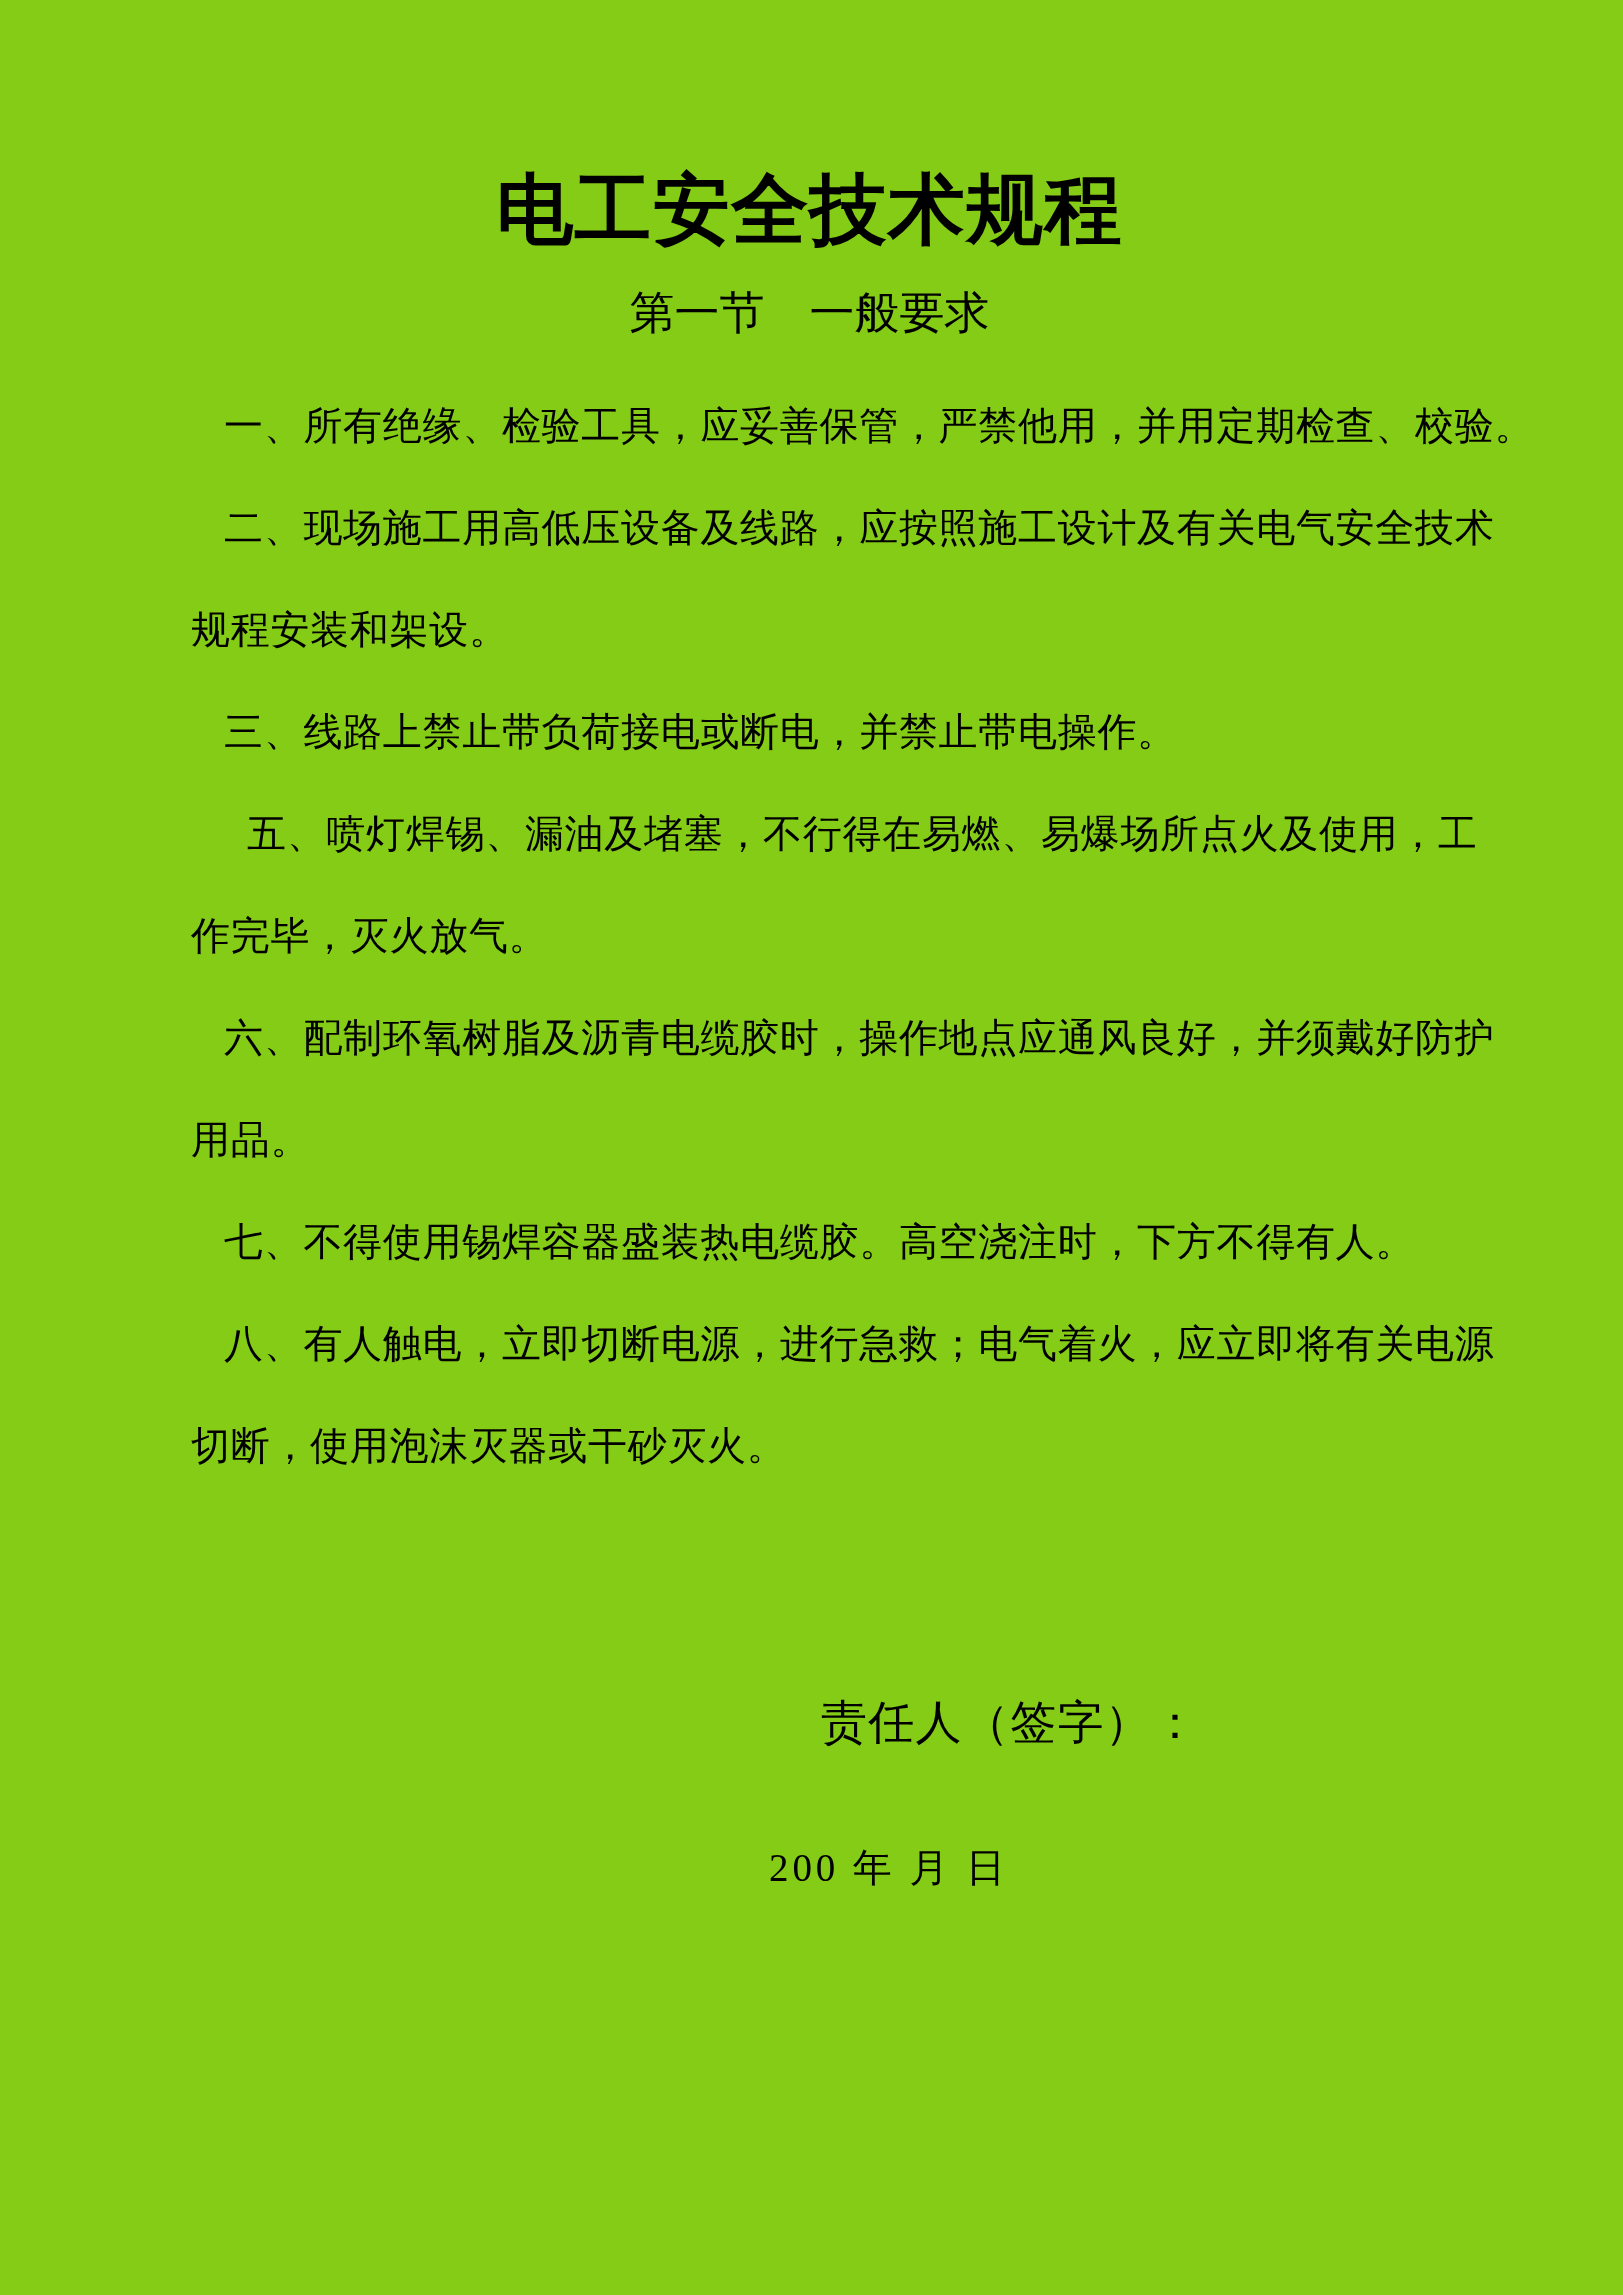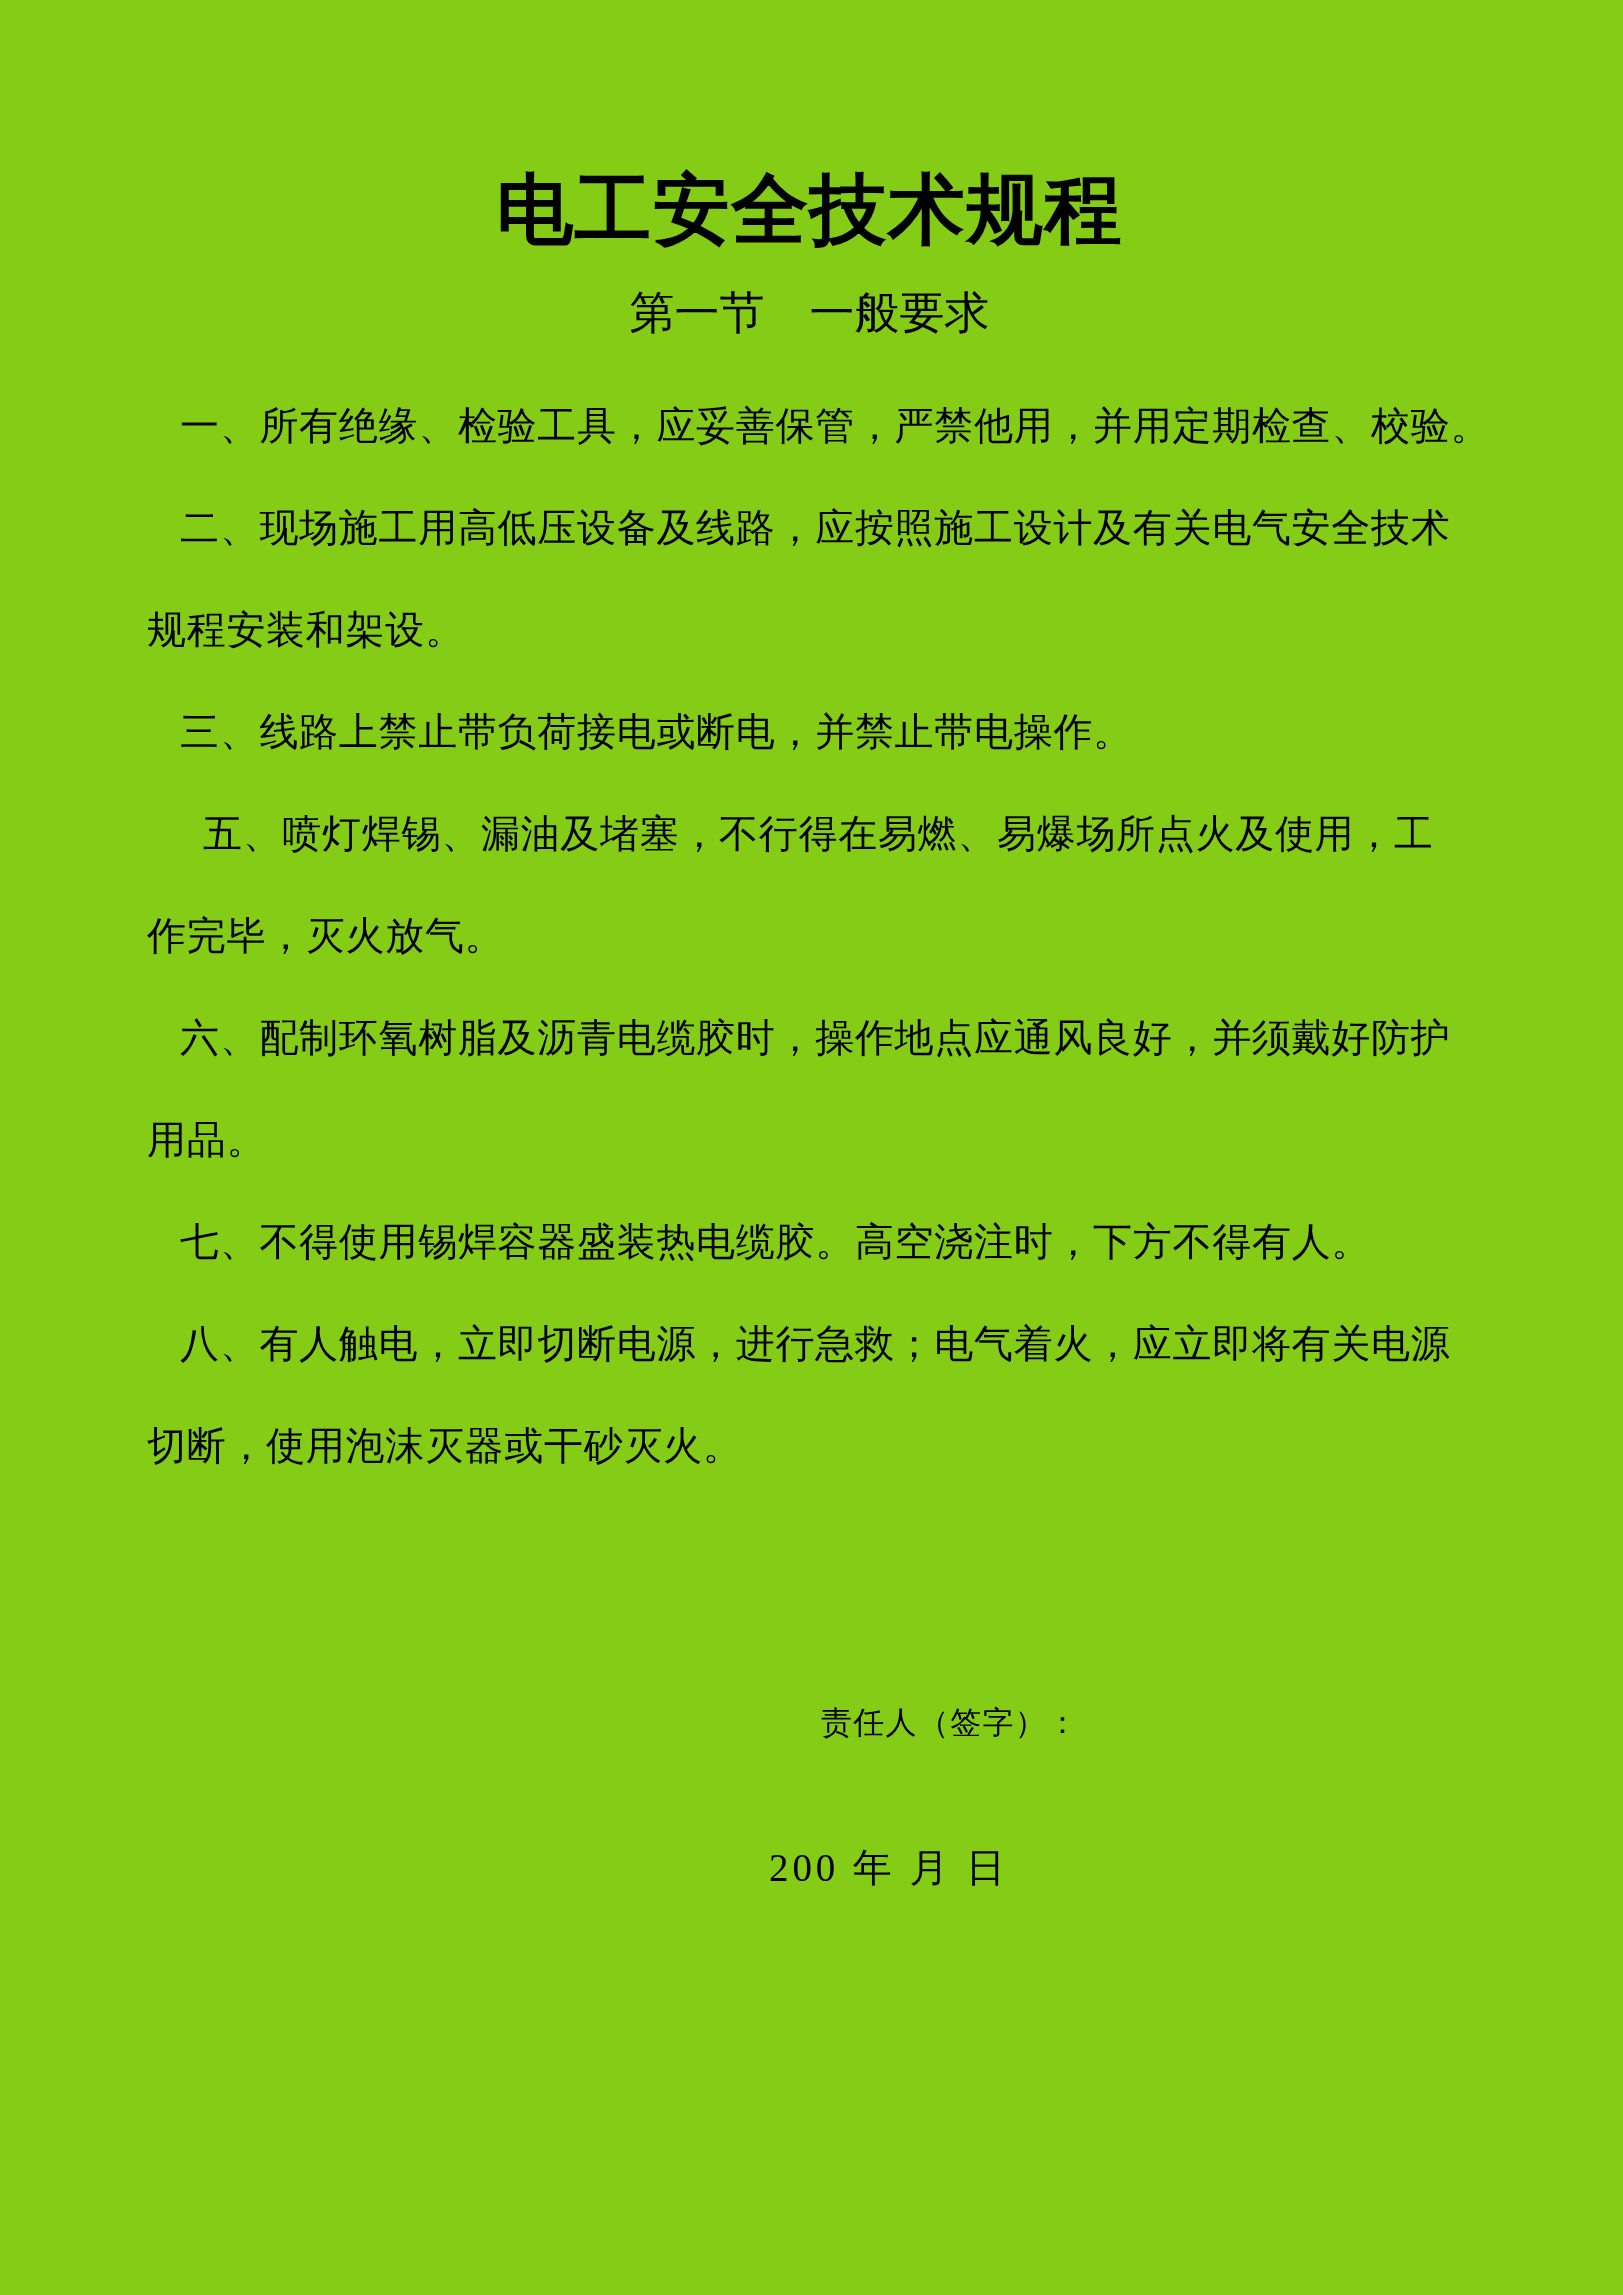--- a/index.html
+++ b/index.html
@@ -29,34 +29,35 @@
     font-weight: normal;
     font-size: 45px;
     line-height: 102px;
     text-align: center;
   }
   .doc-body {
     margin-top: 10.5px;
     font-family: "Liberation Serif", "DejaVu Serif", serif;
     font-size: 39px;
     letter-spacing: 0.7px;
+    margin-left: 44px;
   }
   .line {
     margin: 0;
     line-height: 102px;
     white-space: nowrap;
     text-align: left;
   }
   .indent { padding-left: 33px; }
   .indent-lg { padding-left: 56px; }
   .signature-line {
     margin: 175px 0 0 0;
     padding-left: 674px;
     font-family: "Liberation Serif", "DejaVu Serif", serif;
-    font-size: 31px;
+    font-size: 46px;
     line-height: 102px;
     letter-spacing: 1.3px;
     white-space: nowrap;
   }
   .date-line {
     margin: 43px 0 0 0;
     padding-left: 622px;
     font-family: "Liberation Serif", "DejaVu Serif", serif;
     font-size: 39px;
     line-height: 102px;

